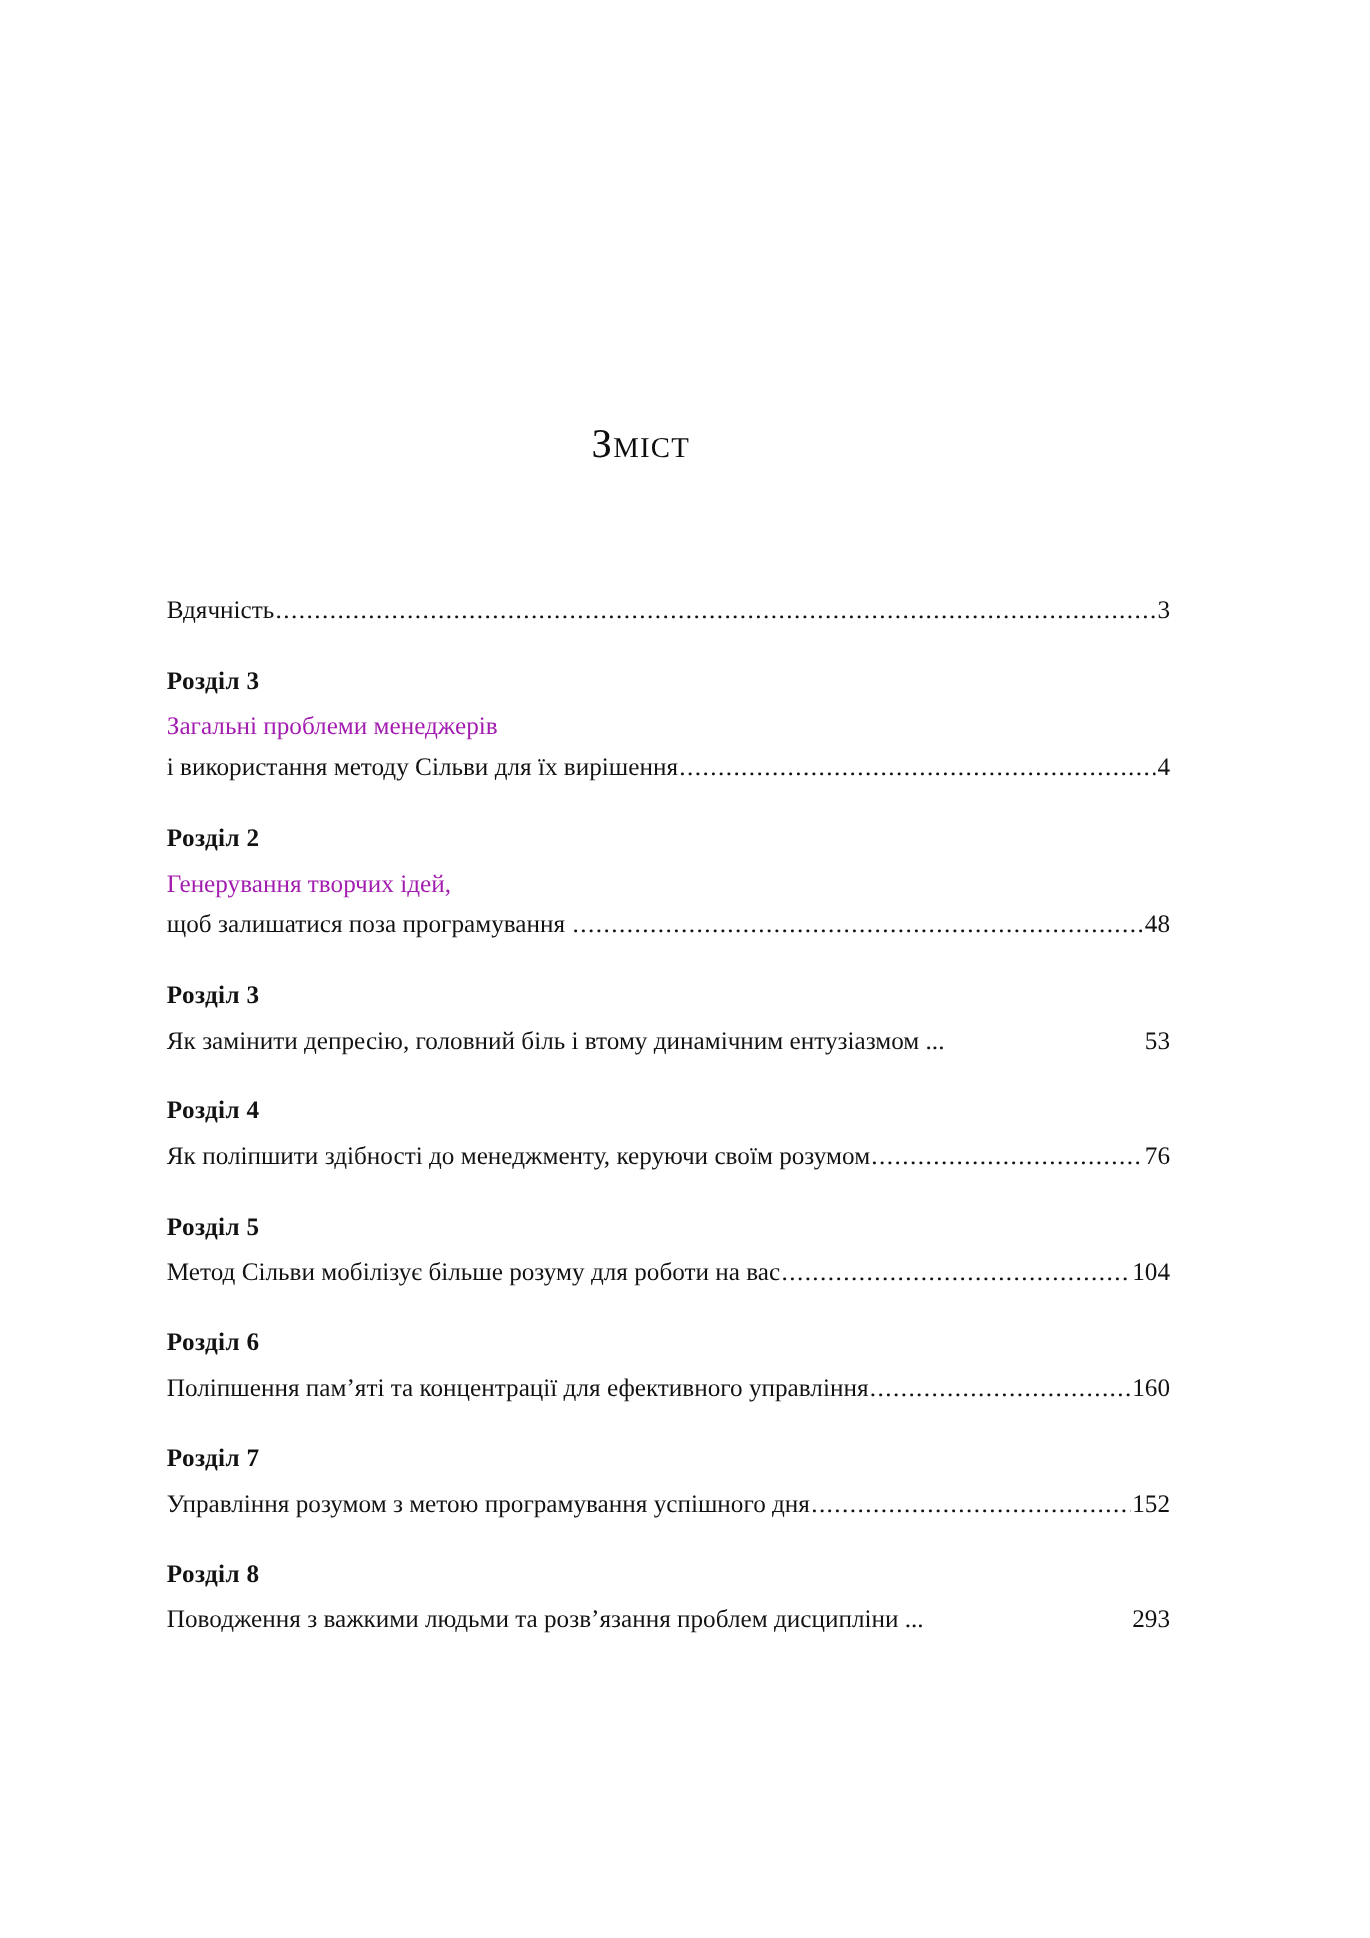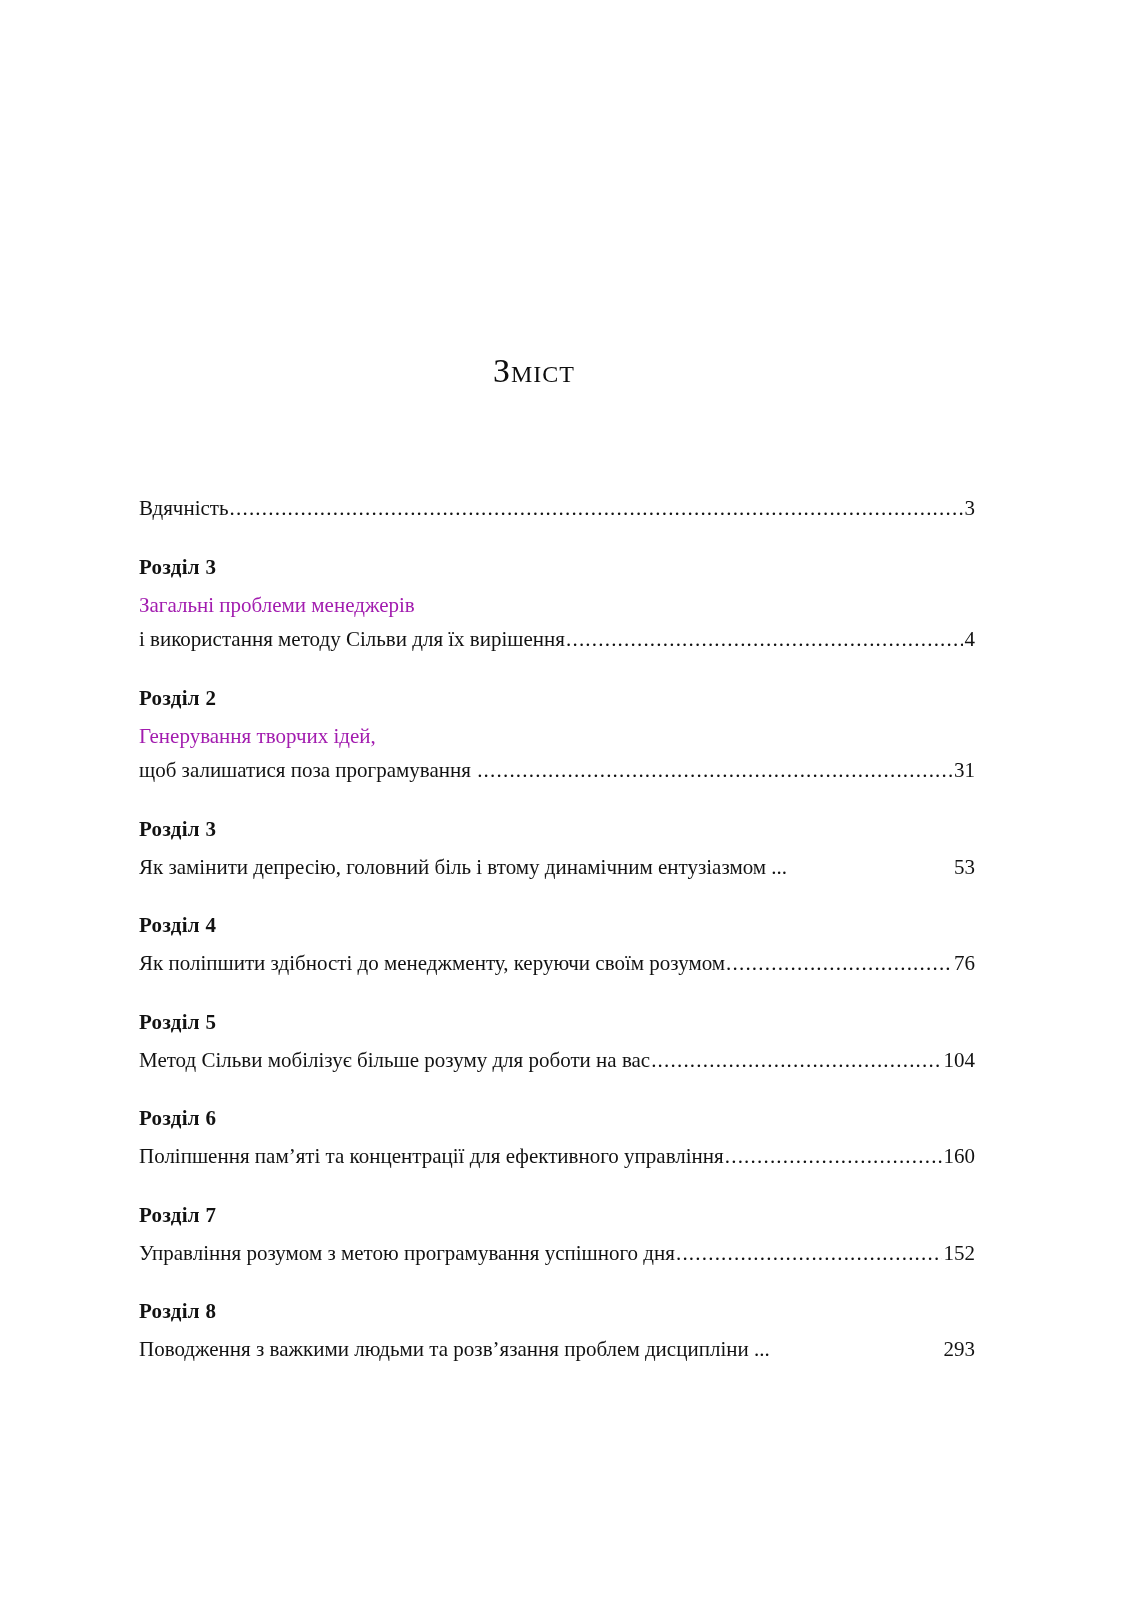--- a/index.html
+++ b/index.html
@@ -134,21 +134,21 @@
         <span class="page-num">4</span>
       </div>
     </div>
 
     <div class="toc-entry">
       <div class="chapter-label">Розділ 2</div>
       <div class="sub-line">Генерування творчих ідей,</div>
       <div class="line">
         <span class="text">щоб залишатися поза програмування </span>
         <span class="dots"></span>
-        <span class="page-num">31</span>
+        <span class="page-num">48</span>
       </div>
     </div>
 
     <div class="toc-entry">
       <div class="chapter-label">Розділ 3</div>
       <div class="line nodots">
         <span class="text">Як замінити депресію, головний біль і втому динамічним ентузіазмом ...</span>
         <span class="dots"></span>
         <span class="page-num">53</span>
       </div>

